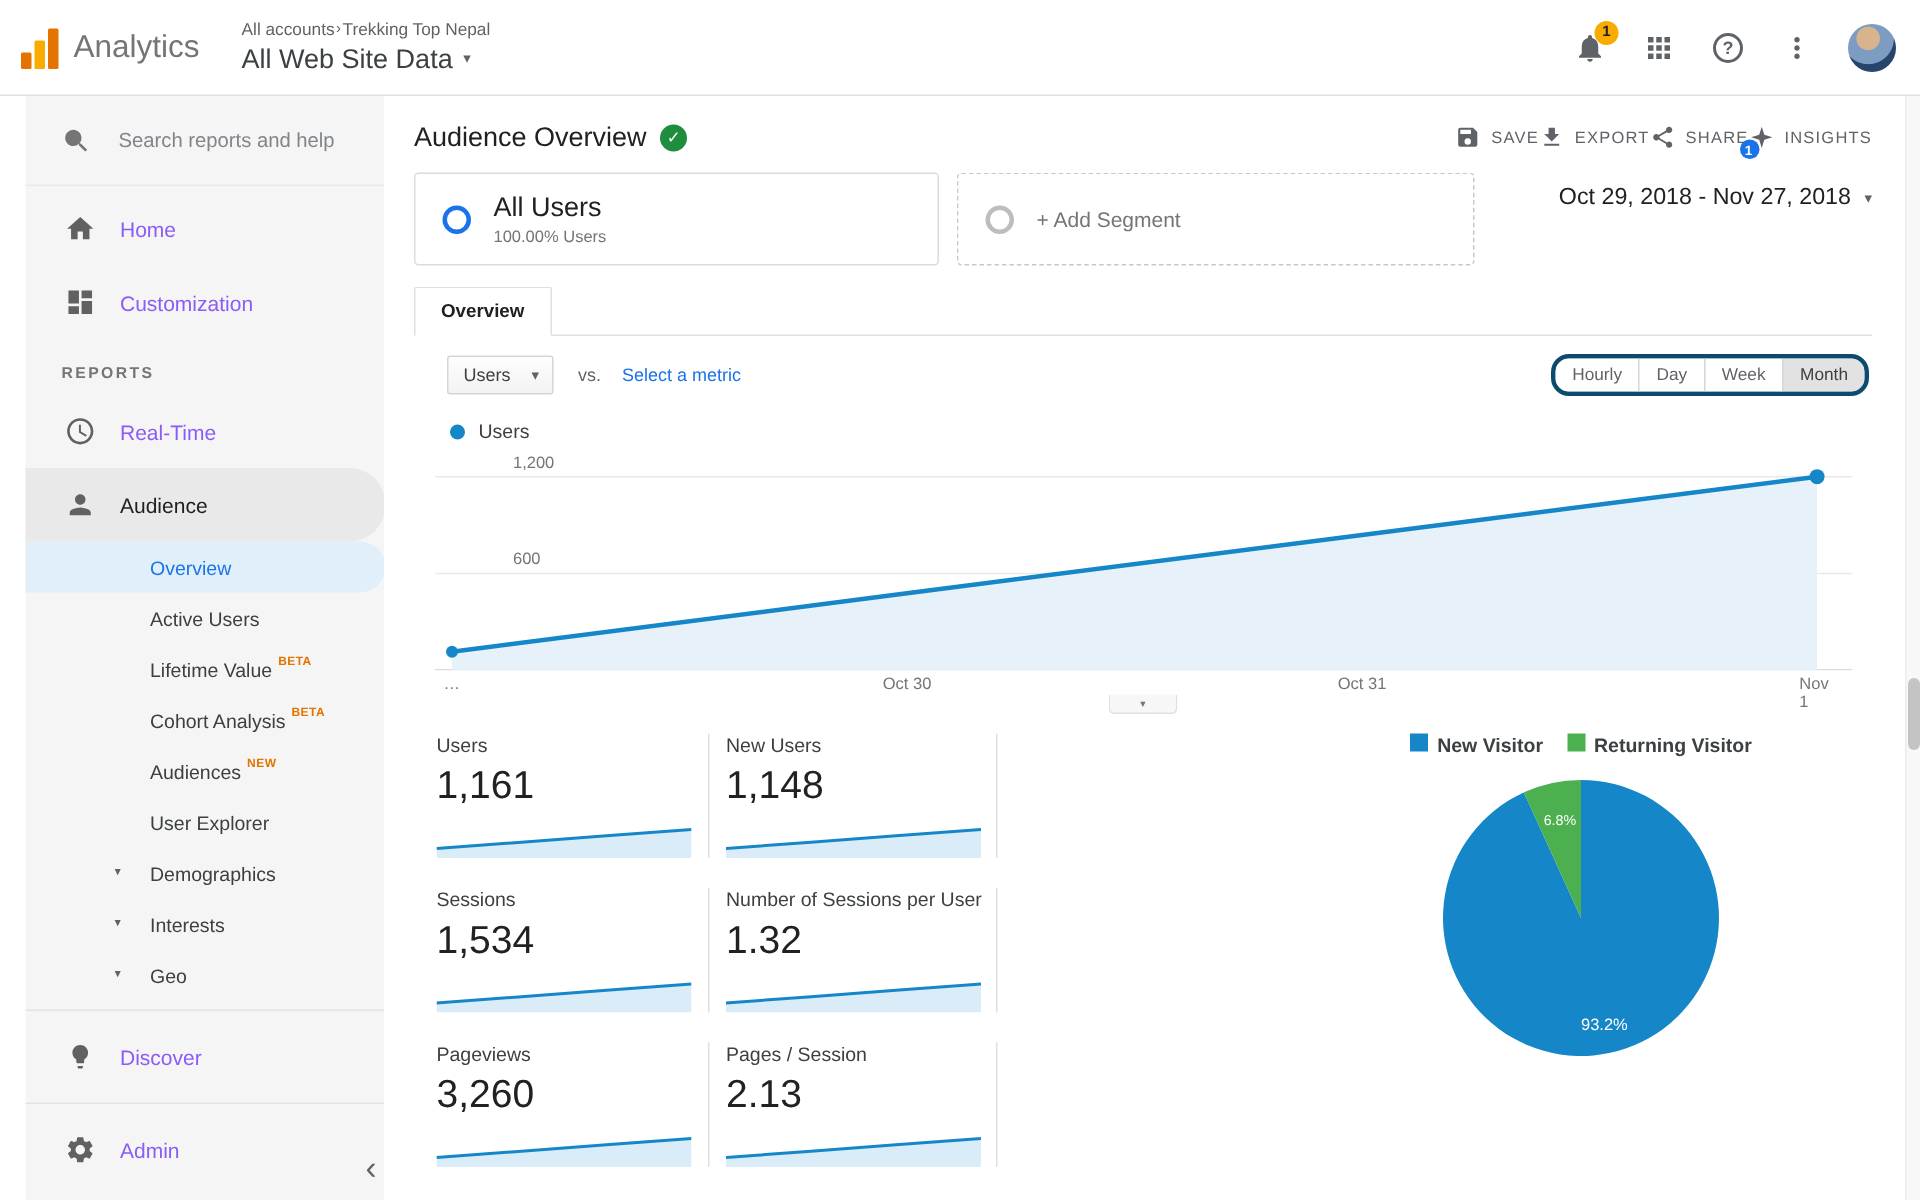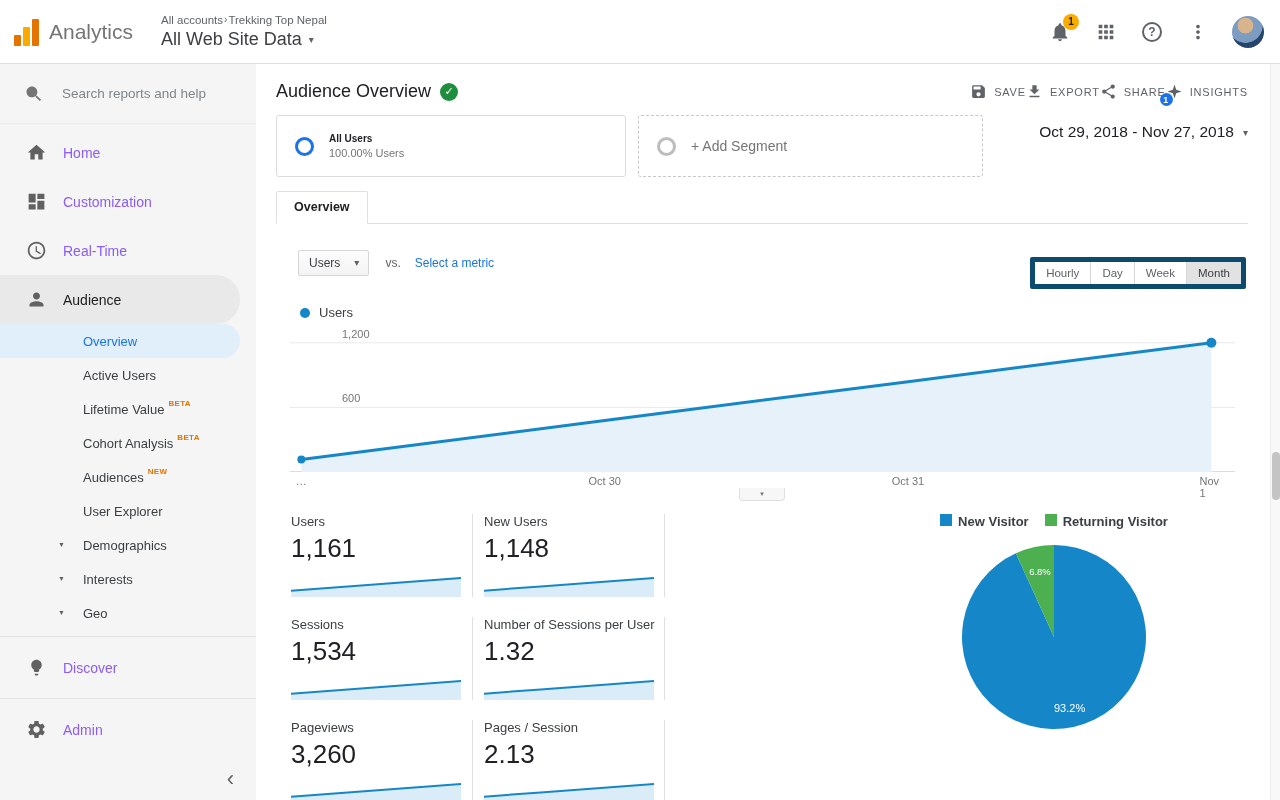--- a/index.html
+++ b/index.html
@@ -19,21 +19,21 @@
   .property{font-size:18px;color:#3c4043;display:flex;align-items:center;gap:7px;margin-top:3px;cursor:pointer;}
   .caret{color:#5f6368;font-size:10px;}
   .top-icons{margin-left:auto;display:flex;align-items:center;gap:22px;}
   .icon-btn{width:24px;height:24px;color:#5f6368;position:relative;cursor:pointer;display:flex;align-items:center;justify-content:center;}
   .icon-btn svg{width:22px;height:22px;fill:currentColor;}
   .badge-notif{position:absolute;top:-6px;right:-7px;background:#f9ab00;color:#202124;font-size:10px;font-weight:700;width:16px;height:16px;border-radius:8px;display:flex;align-items:center;justify-content:center;}
   .help-circle{width:20px;height:20px;border:2px solid #5f6368;border-radius:50%;display:flex;align-items:center;justify-content:center;font-size:12px;font-weight:700;color:#5f6368;}
   .avatar{width:32px;height:32px;border-radius:50%;background:radial-gradient(circle at 42% 30%,#d8b48c 0 26%,#7c9cc2 28% 58%,#25456b 60% 100%);cursor:pointer;}
 
   
-  .sidebar{position:absolute;left:0;top:64px;bottom:0;width:256px;background:#f5f5f5;}
+  .sidebar{position:absolute;left:17px;top:64px;bottom:0;width:256px;background:#f5f5f5;}
   .search-row{height:60px;display:flex;align-items:center;padding:0 16px 0 24px;border-bottom:1px solid #e9e9e9;}
   .search-row svg{width:20px;height:20px;fill:#757575;flex:none;}
   .search-input{border:none;background:transparent;outline:none;font-size:13.5px;color:#3c4043;margin-left:18px;width:180px;font-family:inherit;}
   .search-input::placeholder{color:#80868b;}
   .nav{padding-top:4px;}
   .nav-item{height:49px;display:flex;align-items:center;padding-left:26px;font-size:14px;color:#8b5cf6;cursor:pointer;}
   .nav-item .nicon{width:21px;height:21px;color:#616161;margin-right:16px;flex:none;}
   .nav-item .nicon svg{width:21px;height:21px;fill:currentColor;}
   .nav-item.parent-active{background:#e9e9e9;border-radius:0 24px 24px 0;margin-right:16px;color:#212121;font-weight:500;}
   .section-label{font-size:10.5px;color:#757575;font-weight:700;letter-spacing:1.6px;padding:17px 0 8px 24px;}
@@ -51,34 +51,34 @@
   .verified{width:18px;height:18px;border-radius:50%;background:#1e8e3e;color:#fff;font-size:11px;font-weight:700;display:flex;align-items:center;justify-content:center;flex:none;}
   .actions{margin-left:auto;display:flex;align-items:center;}
   .action{display:flex;align-items:center;gap:7px;font-size:11px;font-weight:500;letter-spacing:.8px;color:#5f6368;cursor:pointer;}
   .action .aicon{width:17px;height:17px;position:relative;display:flex;}
   .action .aicon svg{width:17px;height:17px;fill:#5f6368;}
   .insights-badge{position:absolute;left:-6px;bottom:-6px;width:13px;height:13px;border-radius:50%;background:#1a73e8;color:#fff;font-size:9px;font-weight:700;display:flex;align-items:center;justify-content:center;}
 
   .seg-row{display:flex;align-items:flex-start;}
   .seg-card{width:350px;height:62px;border:1px solid #dadce0;border-radius:3px;background:#fff;display:flex;align-items:center;gap:15px;padding:0 18px;cursor:pointer;}
   .seg-ring{width:19px;height:19px;border:3px solid #1a73e8;border-radius:50%;flex:none;}
-  .seg-name{font-size:10px;font-weight:700;color:#202124;}
+  .seg-name{font-size:18px;font-weight:400;color:#202124;}
   .seg-detail{font-size:11px;color:#757575;margin-top:3px;}
   .add-card{width:345px;height:62px;margin-left:12px;border:1px dashed #c8c8c8;border-radius:3px;background:#fff;display:flex;align-items:center;gap:15px;padding:0 18px;font-size:14px;color:#757575;cursor:pointer;}
   .add-ring{width:19px;height:19px;border:3px solid #bdbdbd;border-radius:50%;flex:none;}
   .date-picker{margin-left:auto;display:flex;align-items:center;gap:9px;font-size:15.5px;color:#202124;cursor:pointer;padding-top:8px;}
 
   .tabbar{margin-top:14px;border-bottom:1px solid #e0e0e0;}
   .tab{display:inline-block;background:#fff;border:1px solid #e0e0e0;border-bottom:1px solid #fff;margin-bottom:-1px;border-radius:2px 2px 0 0;padding:8px 17px 9px;font-size:12.5px;font-weight:700;color:#202124;cursor:pointer;}
 
   .ctrl-row{display:flex;align-items:center;padding:12px 2px 8px 22px;}
   .metric-select{display:flex;align-items:center;gap:14px;border:1px solid #d6d6d6;border-radius:2px;background:linear-gradient(#fdfdfd,#f3f3f3);padding:5px 9px 5px 10px;font-size:12px;color:#3c4043;cursor:pointer;}
   .vs{margin:0 14px 0 16px;font-size:12px;color:#5f6368;}
   .link{color:#1a73e8;font-size:12px;cursor:pointer;}
-  .gran-group{margin-left:auto;display:flex;border:5px solid #0c4a6e;border-radius:2px;overflow:hidden;margin-top:21px;}
+  .gran-group{margin-left:auto;display:flex;border:3px solid #0c4a6e;border-radius:12px;overflow:hidden;}
   .gran{padding:5px 11px;font-size:11.5px;color:#5f6368;background:#fff;border-left:1px solid #d6d6d6;cursor:pointer;}
   .gran:first-child{border-left:none;}
   .gran.active{background:#e2e2e2;color:#3c4043;font-weight:500;}
 
   .series-legend{display:flex;align-items:center;gap:9px;padding:8px 0 4px 24px;font-size:13px;color:#3c4043;}
   .dot{width:10px;height:10px;border-radius:50%;}
   .chart-wrap{position:relative;margin:8px 13px 0 14px;height:140px;}
   #line-svg{width:100%;height:140px;display:block;}
   .ytick{position:absolute;left:12px;font-size:11px;color:#757575;margin-left:40px;}
   .t1200{top:-4px;}
@@ -170,20 +170,21 @@
             <path d="M10 20v-6h4v6h5v-8h3L12 3 2 12h3v8z"></path>
           </svg></span>
       <span>Home</span>
     </div>
     <div class="nav-item">
       <span class="nicon"><svg viewBox="0 0 24 24">
             <path d="M3 13h8V3H3v10zm0 8h8v-6H3v6zm10 0h8V11h-8v10zm0-18v6h8V3h-8z"></path>
           </svg></span>
       <span>Customization</span>
     </div>
+    <div class="section-label">REPORTS</div>
     <div class="nav-item">
       <span class="nicon"><svg viewBox="0 0 24 24">
             <path d="M11.99 2C6.47 2 2 6.48 2 12s4.47 10 9.99 10C17.52 22 22 17.52 22 12S17.52 2 11.99 2zM12 20c-4.42 0-8-3.58-8-8s3.58-8 8-8 8 3.58 8 8-3.58 8-8 8zm.5-13H11v6l5.25 3.15.75-1.23-4.5-2.67z"></path>
           </svg></span>
       <span>Real-Time</span>
     </div>
     <div class="nav-item parent-active">
       <span class="nicon"><svg viewBox="0 0 24 24">
             <path d="M12 12c2.21 0 4-1.79 4-4s-1.79-4-4-4-4 1.79-4 4 1.79 4 4 4zm0 2c-2.67 0-8 1.34-8 4v2h16v-2c0-2.66-5.33-4-8-4z"></path>
           </svg></span>

